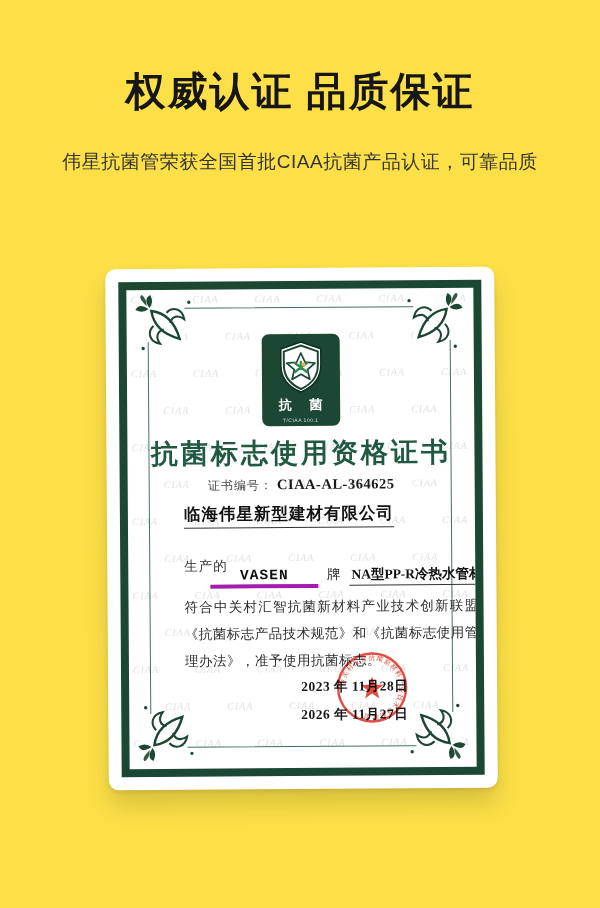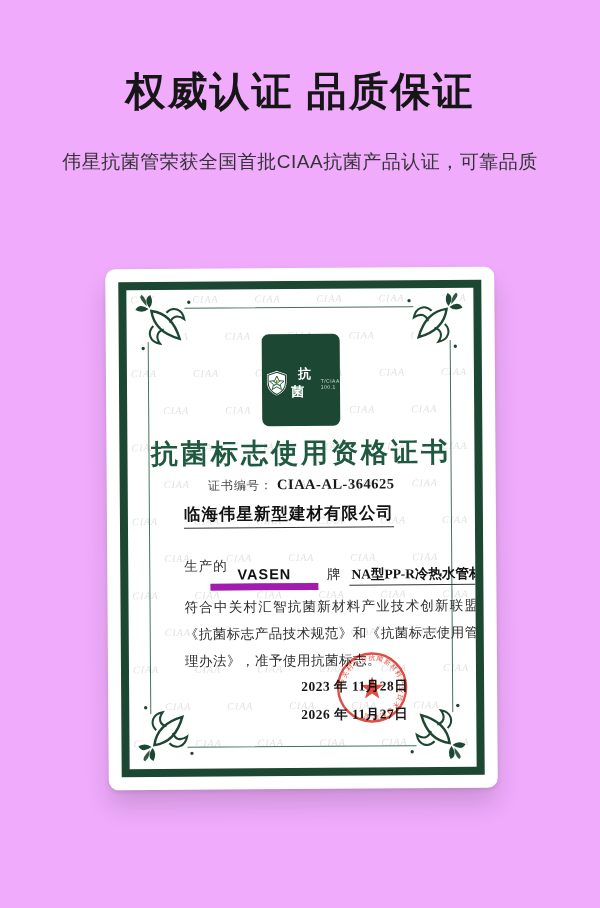--- a/index.html
+++ b/index.html
@@ -4,21 +4,21 @@
 <style>
   :root{
     --deep-green:#1c4732;
     --title-green:#1f5a40;
     --stamp-red:#dd392e;
     --wm-gray:#c9c9c9;
   }
   *{margin:0;padding:0;box-sizing:border-box;}
   html,body{background:#ffffff;}
   .page{
-    position:relative;width:600px;height:908px;background:#f0abfc;overflow:hidden;
+    position:relative;width:600px;height:908px;background:#fde047;overflow:hidden;
     font-family:"Liberation Sans","DejaVu Sans",sans-serif;
   }
   
   .header{padding-top:64px;text-align:center;}
   .header h1{
     font-size:40px;font-weight:800;color:#161616;letter-spacing:2px;
   }
   .subtitle{
     margin-top:26px;font-size:19px;line-height:34px;color:#333333;letter-spacing:.5px;
   }
@@ -51,21 +51,21 @@
   
   .corner{position:absolute;width:60px;height:60px;}
   .corner.tl{left:8px;top:4px;}
   .corner.tr{right:10px;top:4px;transform:scaleX(-1);}
   .corner.bl{left:8px;bottom:7px;transform:scaleY(-1);}
   .corner.br{right:10px;bottom:7px;transform:scale(-1,-1);}
   
   .badge{
     position:absolute;left:50%;top:45px;transform:translateX(-50%);
     width:78px;height:92px;background:var(--deep-green);border-radius:7px;
-    display:flex;flex-direction:row;align-items:center;padding-top:5px;
+    display:flex;flex-direction:column;align-items:center;padding-top:5px;
   }
   .badge-label{
     color:#ffffff;font-weight:700;font-size:13px;letter-spacing:7px;text-indent:7px;
     margin-top:1px;
   }
   .badge-sub{
     color:rgba(255,255,255,.78);font-size:5px;margin-top:3px;letter-spacing:.5px;
   }
   
   .cert-title{
@@ -85,22 +85,22 @@
     border-bottom:1px solid #333;padding-bottom:2px;letter-spacing:1px;
   }
   .produced{
     position:absolute;left:56px;top:268px;font-size:13.5px;color:#333;letter-spacing:1px;
   }
   .product-line{
     position:absolute;left:56px;top:277px;white-space:nowrap;
     font-size:13.5px;color:#222;
   }
   .brand-underline{
-    display:inline-block;width:108px;text-align:center;border-bottom:7px solid #a21caf;
-    font-family:Liberation Sans, sans-serif;font-weight:700;font-size:14.5px;
+    display:inline-block;width:108px;text-align:center;border-bottom:4px solid #a21caf;
+    font-family:Liberation Mono, monospace;font-weight:700;font-size:14.5px;
     letter-spacing:1px;margin-left:26px;padding-bottom:1px;color:#111;
   }
   .brand-suffix,.product-suffix{margin:0 5px;color:#2c2c2c;}
   .product-underline{
     display:inline-block;border-bottom:1px solid #333;font-weight:700;font-size:13.5px;
     font-family:"Liberation Serif","DejaVu Serif",serif;padding:0 2px 1px;color:#111;
   }
   .body-paragraph{
     position:absolute;left:56px;top:304px;width:294px;
     font-size:13.5px;line-height:27px;color:#2e2e2e;text-align:justify;letter-spacing:.5px;

